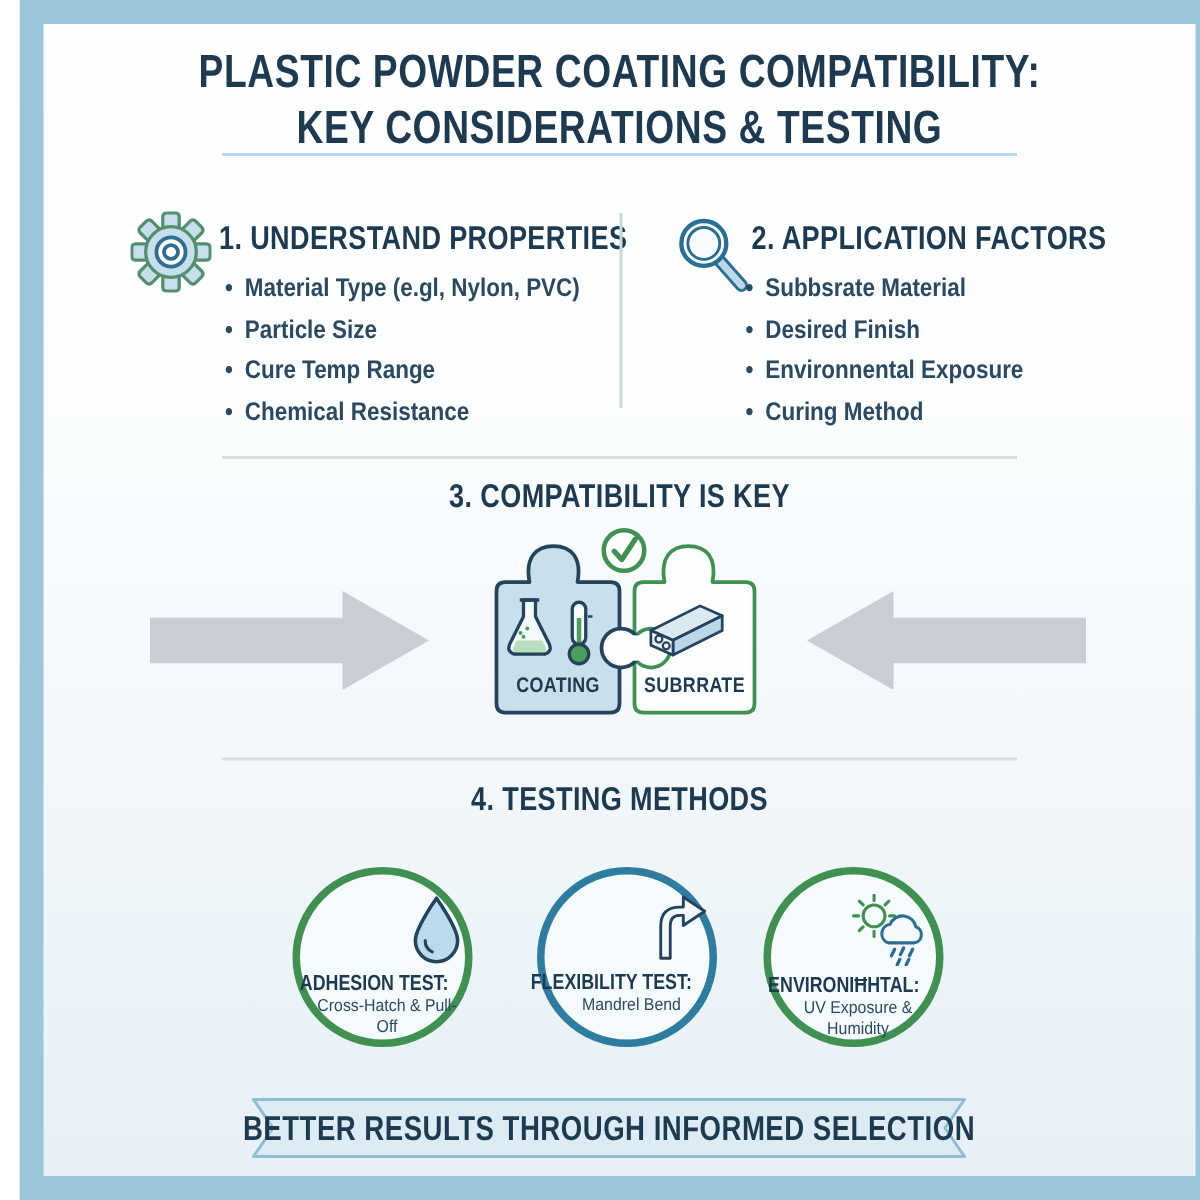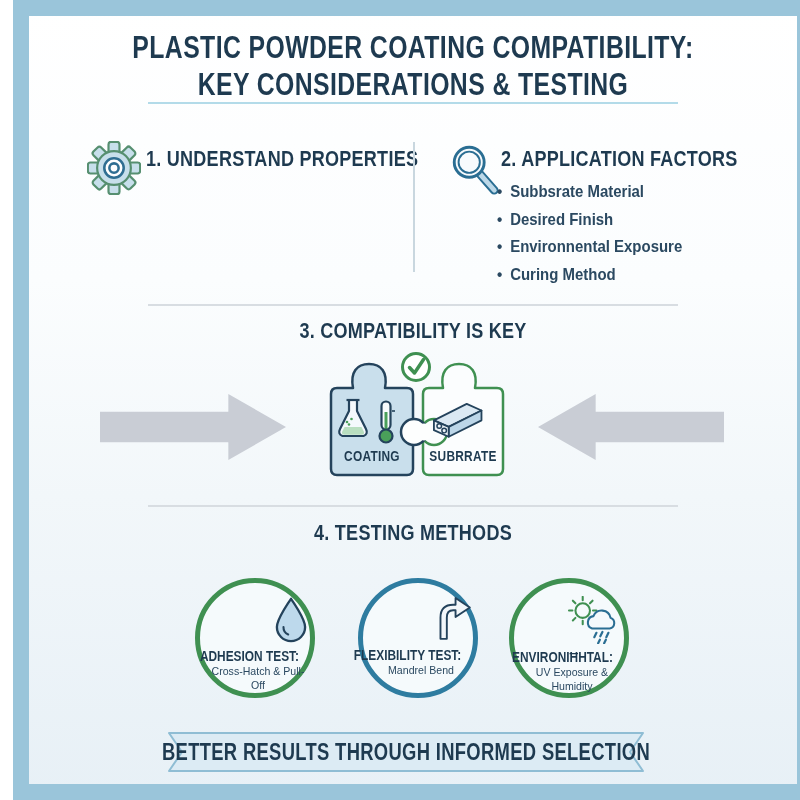--- a/index.html
+++ b/index.html
@@ -72,20 +72,26 @@
         <rect x="-6.5" y="-31" width="13" height="16" rx="3" transform="rotate(225)"></rect>
         <rect x="-6.5" y="-31" width="13" height="16" rx="3" transform="rotate(270)"></rect>
         <rect x="-6.5" y="-31" width="13" height="16" rx="3" transform="rotate(315)"></rect>
       </g>
       <circle r="20" fill="#c7dfeb" stroke="#568f70" stroke-width="2.6"></circle>
       <circle r="11.5" fill="#ffffff" stroke="#2f6e92" stroke-width="3"></circle>
       <circle r="5.5" fill="#ffffff" stroke="#2f6e92" stroke-width="3"></circle>
     </g>
   </svg>
   <div class="sec-heading" style="left:133px;top:146px">1. UNDERSTAND PROPERTIES</div>
+  <ul class="bullets" style="left:137px;top:178px">
+    <li>Material Type (e.gl, Nylon, PVC)</li>
+    <li>Particle Size</li>
+    <li>Cure Temp Range</li>
+    <li>Chemical Resistance</li>
+  </ul>
 
   <div class="vdivider"></div>
 
   <svg class="icon-abs" style="left:434px;top:142px" width="56" height="56" viewBox="0 0 58 58">
     <line x1="34" y1="33" x2="49" y2="50" stroke="#2a6e93" stroke-width="9" stroke-linecap="round"></line>
     <line x1="34" y1="33" x2="49" y2="50" stroke="#bcd8e8" stroke-width="5" stroke-linecap="round"></line>
     <circle cx="23" cy="21" r="15.5" fill="#f7fbfd" stroke="#2a6e93" stroke-width="3"></circle>
     <circle cx="23" cy="21" r="11" fill="none" stroke="#2a6e93" stroke-width="2"></circle>
   </svg>
   <div class="sec-heading" style="left:488px;top:146px">2. APPLICATION FACTORS</div>

